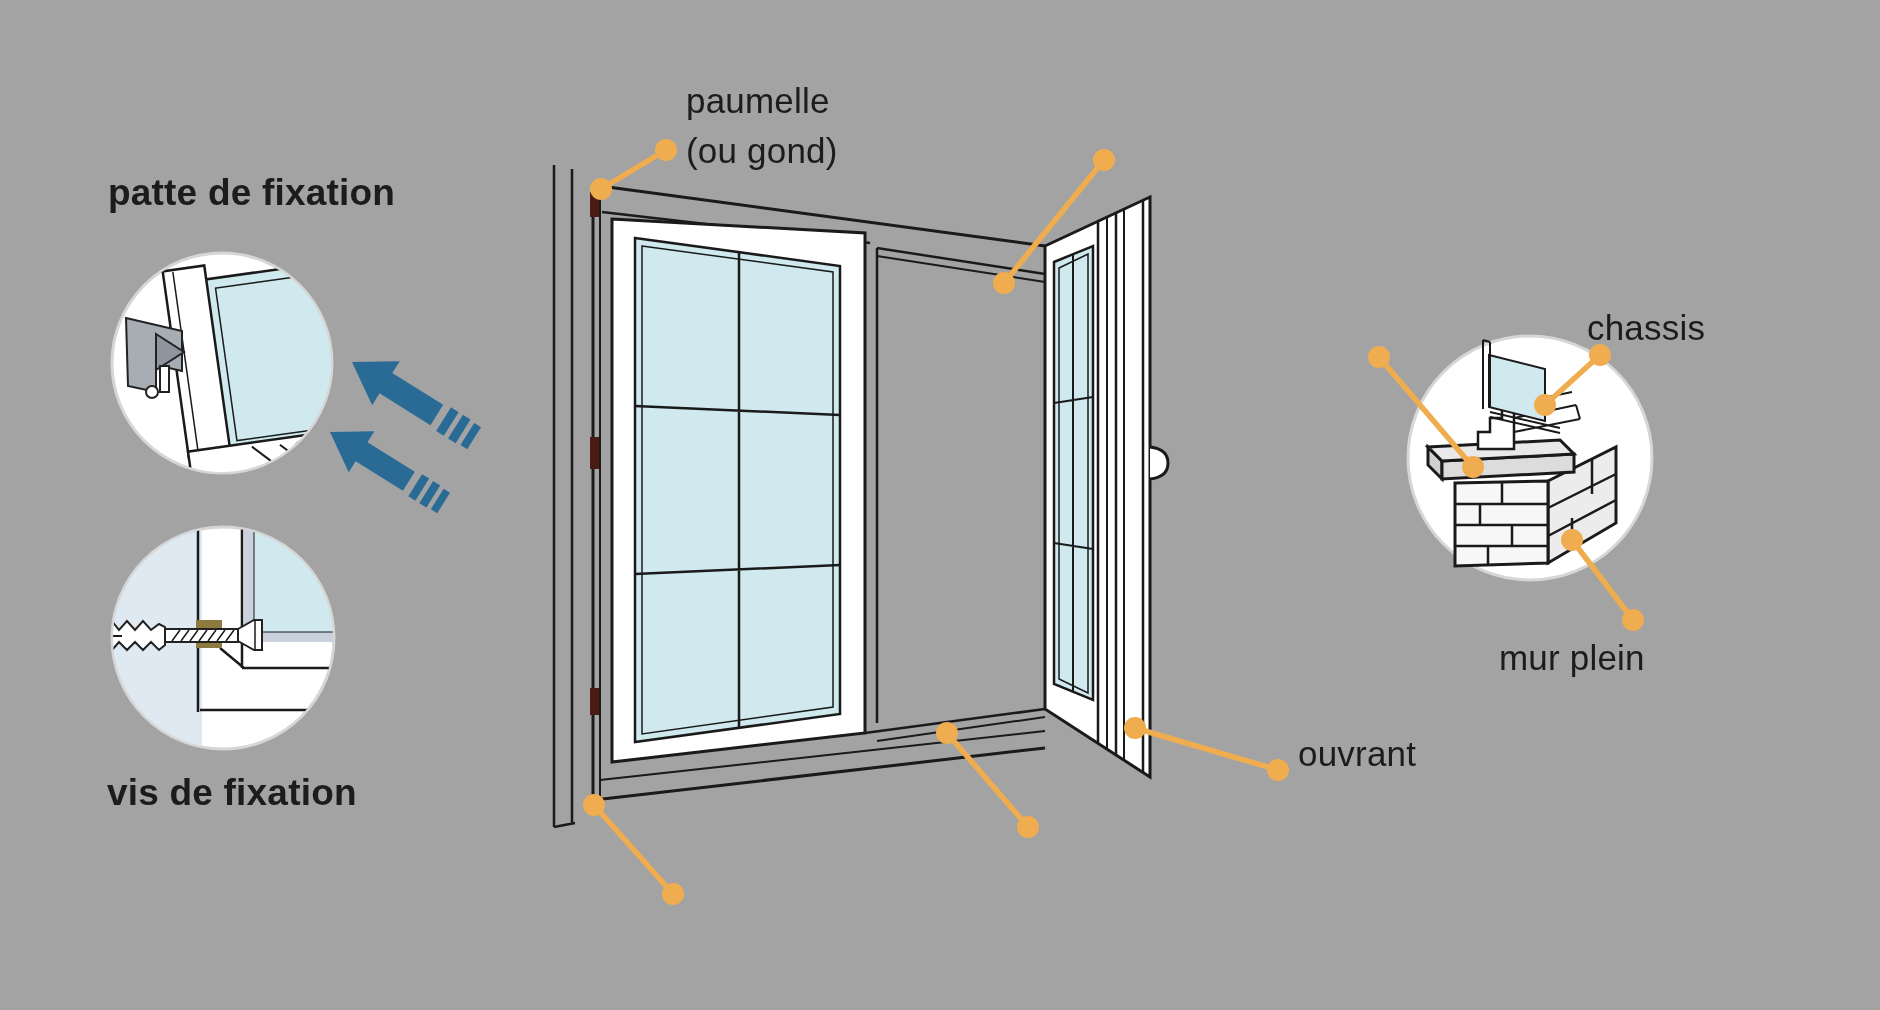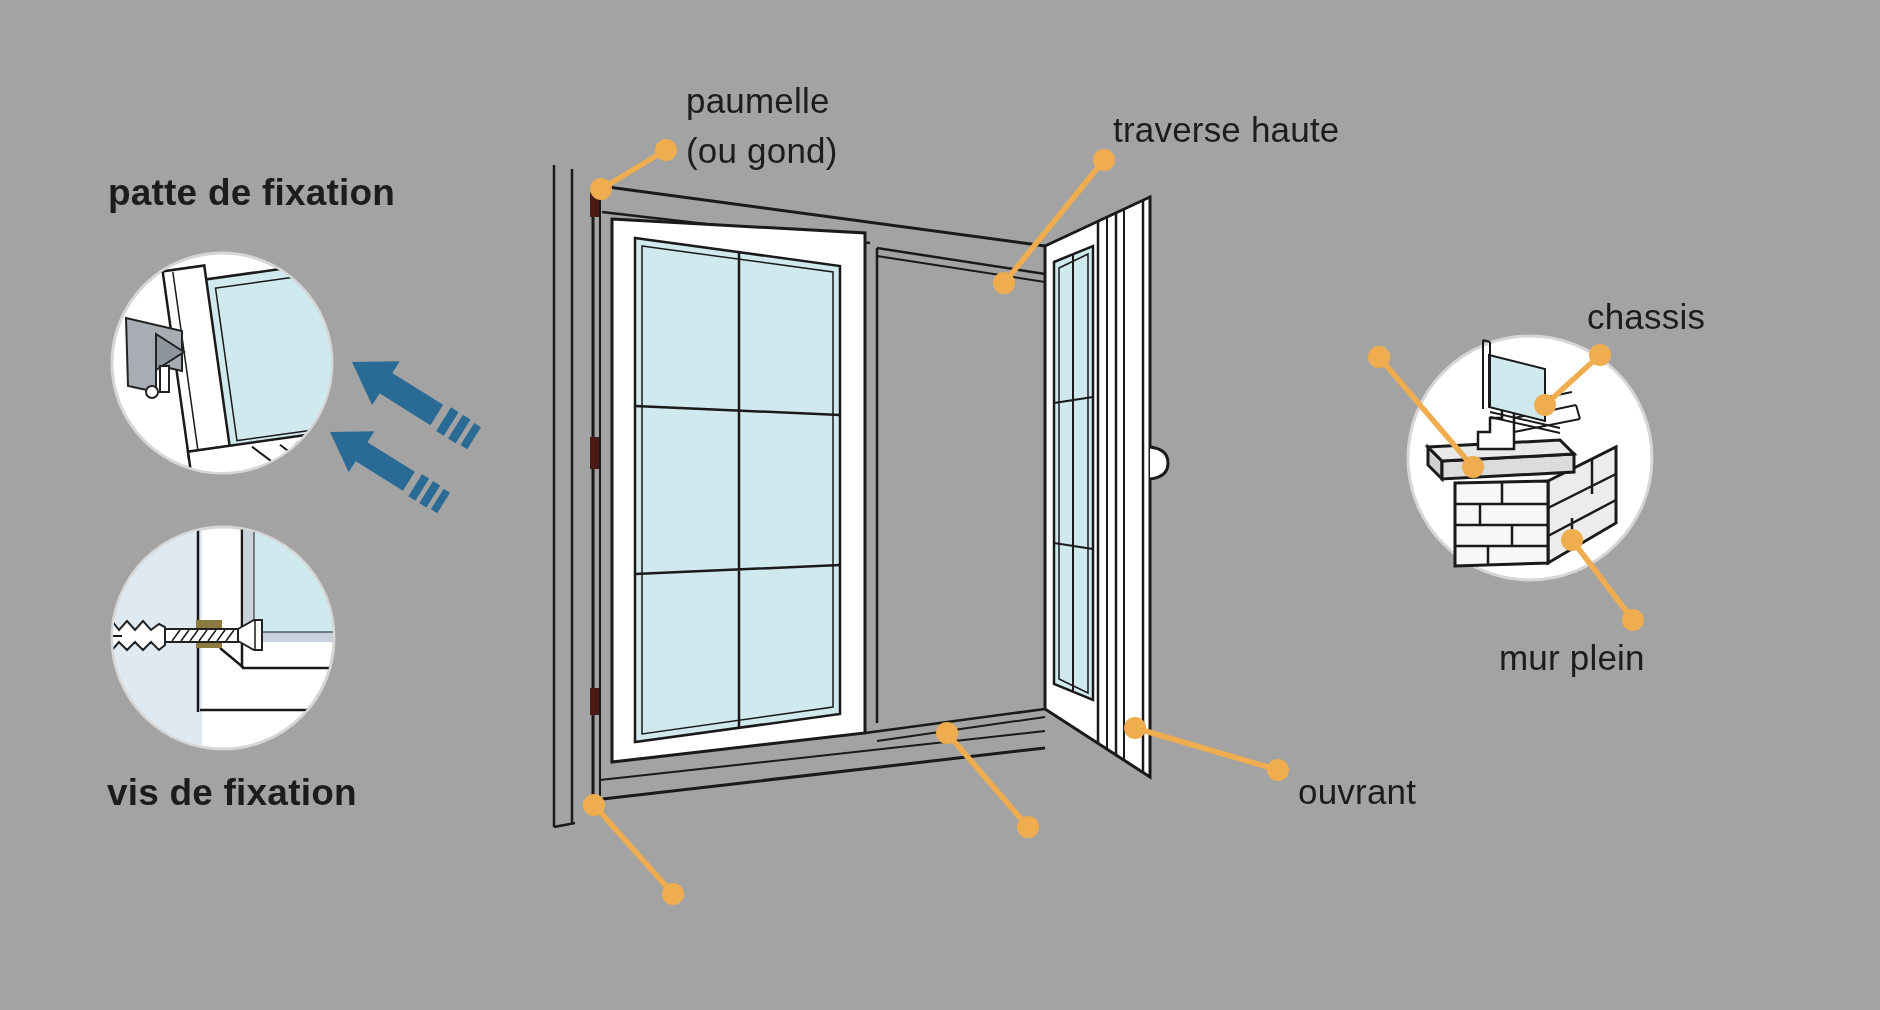--- a/index.html
+++ b/index.html
@@ -186,29 +186,28 @@
 
     <line class="leader" x1="1572" y1="540" x2="1633" y2="620"></line>
     <circle class="dot" cx="1572" cy="540" r="11"></circle>
     <circle class="dot" cx="1633" cy="620" r="11"></circle>
   </g>
 </svg>
 
   <div class="lbl" style="left:686px;top:76px"><span>paumelle</span>
 <span>(ou gond)</span></div>
 
-  <div class="lbl" style="left:1113px;top:105px">traverse haute</div>
 
   <div class="lbl ttl" style="left:107px;top:768px">vis de fixation</div>
 
   <div class="lbl ttl" style="left:108px;top:168px">patte de fixation</div>
 
 
 
-  <div class="lbl" style="left:1587px;top:292px">chassis</div>
+  <div class="lbl" style="left:1587px;top:303px">chassis</div>
 
   <div class="lbl" style="left:1499px;top:633px">mur plein</div>
 
-  <div class="lbl" style="left:1298px;top:767px">ouvrant</div>
+  <div class="lbl" style="left:1298px;top:729px">ouvrant</div>
 
 
 
 </div>
 
 </body></html>

